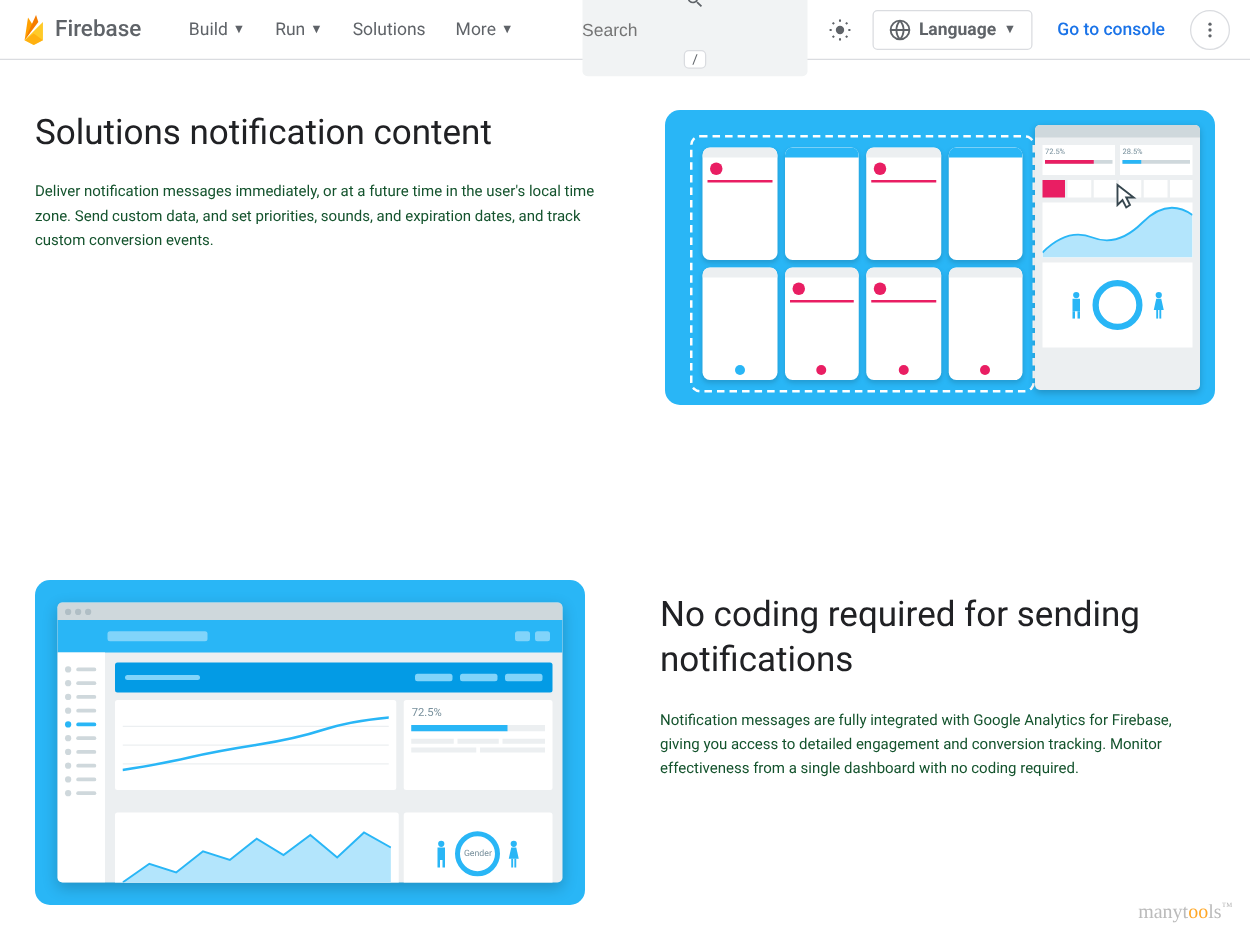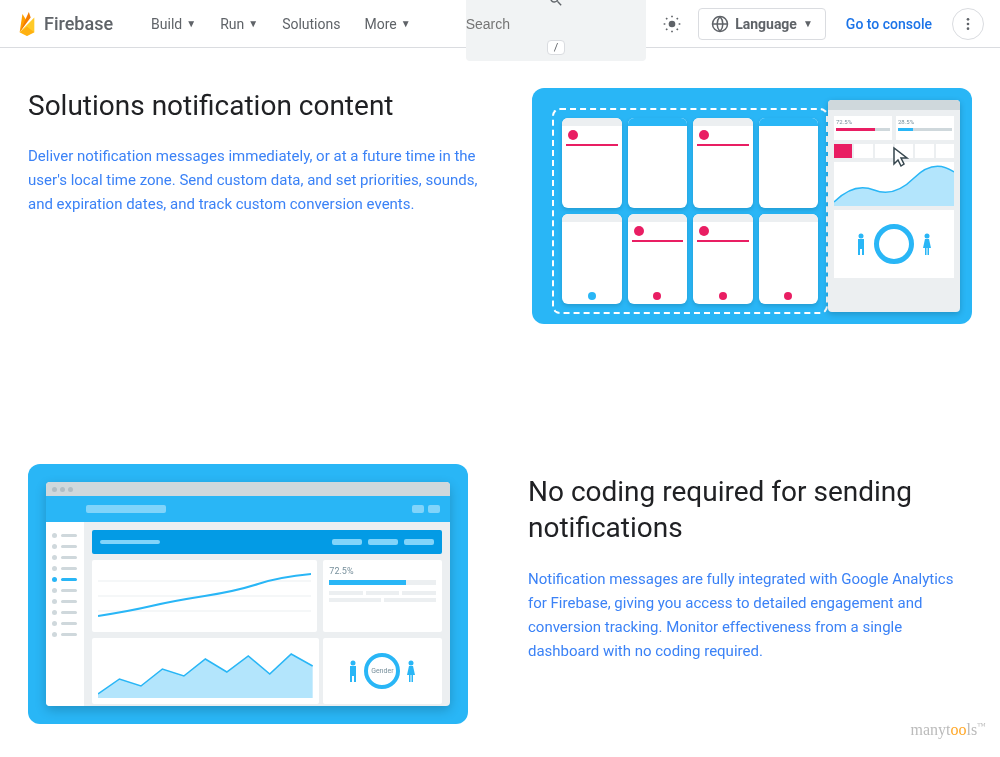--- a/index.html
+++ b/index.html
@@ -17,21 +17,21 @@
   .kbd { background: #fff; border: 1px solid #dadce0; border-radius: 4px; padding: 0 6px; font-size: 11px; color: #5f6368; }
   .icon-btn { width: 36px; height: 36px; display: flex; align-items: center; justify-content: center; border-radius: 50%; cursor: pointer; }
   .lang-btn { display: flex; align-items: center; gap: 6px; padding: 6px 12px; border: 1px solid #dadce0; border-radius: 4px; font-size: 14px; color: #5f6368; cursor: pointer; font-weight: bold; }
   .console-link { color: #1a73e8; font-size: 14px; font-weight: 500; padding: 8px 12px; cursor: pointer; }
   .more-btn { width: 32px; height: 32px; border: 1px solid #dadce0; border-radius: 50%; display: flex; align-items: center; justify-content: center; cursor: pointer; }
 
   .content { padding: 40px 28px 0; }
   .section { display: flex; gap: 40px; margin-bottom: 140px; align-items: flex-start; }
   .section-text { flex: 1; }
   .section-title { font-size: 28px; font-weight: 400; color: #202124; margin-bottom: 20px; line-height: 1.3; }
-  .section-desc { font-size: 15px; color: #3b82f6; line-height: 1.6; max-width: 450px; }
+  .section-desc { font-size: 12px; color: #14532d; line-height: 1.6; max-width: 450px; }
   .illustration { flex: 0 0 440px; height: 236px; background: #29b6f6; border-radius: 12px; position: relative; overflow: hidden; }
 
   .section2 { display: flex; gap: 60px; align-items: flex-start; }
   .illustration2 { flex: 0 0 440px; height: 260px; background: #29b6f6; border-radius: 12px; position: relative; overflow: hidden; padding: 18px; }
   .section2-text { flex: 1; padding-top: 10px; }
 
   
   .phones-group { position: absolute; left: 20px; top: 20px; border: 2px dashed #fff; border-radius: 8px; padding: 8px; width: 276px; }
   .phones-row { display: flex; gap: 6px; margin-bottom: 6px; }
   .phones-row:last-child { margin-bottom: 0; }
@@ -82,21 +82,21 @@
   .ph-line { width: 60px; height: 4px; background: #81d4fa; border-radius: 2px; }
   .ph-right { margin-left: auto; display: flex; gap: 6px; }
   .ph-pill { width: 30px; height: 6px; background: #81d4fa; border-radius: 2px; }
   .charts-row { display: flex; gap: 6px; }
   .chart-box { background: #fff; border-radius: 2px; padding: 6px; }
   .line-chart { flex: 2; height: 72px; position: relative; }
   .pct-box { flex: 1; height: 72px; position: relative; }
   .pct-label { font-size: 9px; color: #78909c; }
   .pct-bar-bg { height: 5px; background: #eceff1; margin: 4px 0; }
   .pct-bar-f { height: 100%; width: 72%; background: #29b6f6; }
-  .charts-row2 { display: flex; gap: 4px; margin-top: 6px; }
+  .charts-row2 { display: flex; gap: 4px; margin-top: 18px; }
   .area-chart { flex: 2; height: 66px; position: relative; }
   .gender-box { flex: 1; height: 66px; display: flex; align-items: center; justify-content: center; gap: 6px; }
   .gender-label { font-size: 7px; color: #78909c; position: absolute; }
   .ring2 { width: 36px; height: 36px; border: 4px solid #29b6f6; border-radius: 50%; display: flex; align-items: center; justify-content: center; position: relative; }
 
   .watermark { position: absolute; bottom: 18px; right: 14px; font-size: 16px; color: #bbb; font-family: Liberation Serif, serif; }
   .watermark .o { color: #ffa726; }
 </style>
 </head>
 <body>

